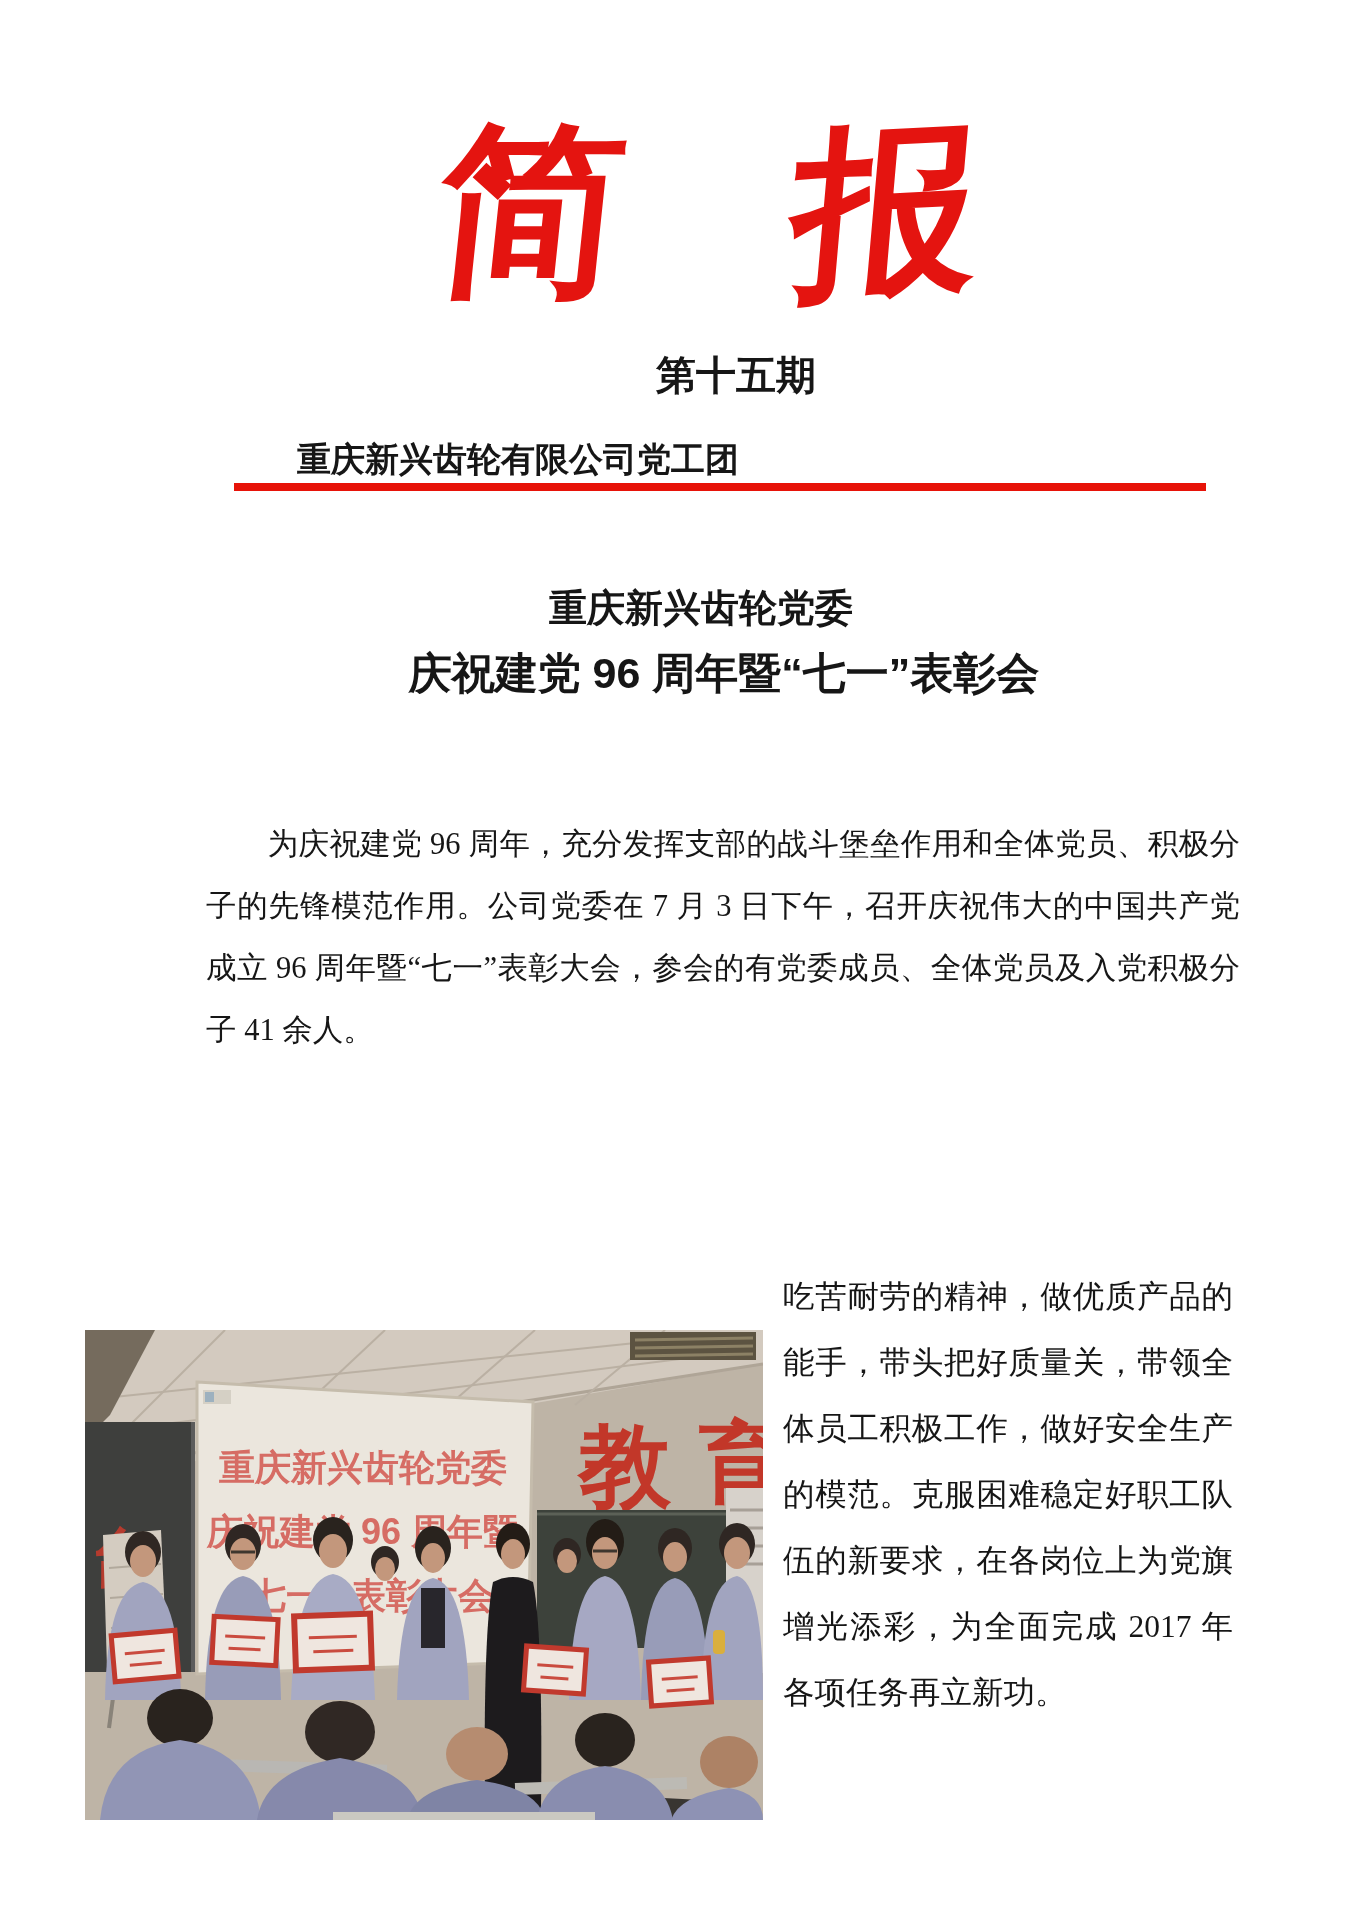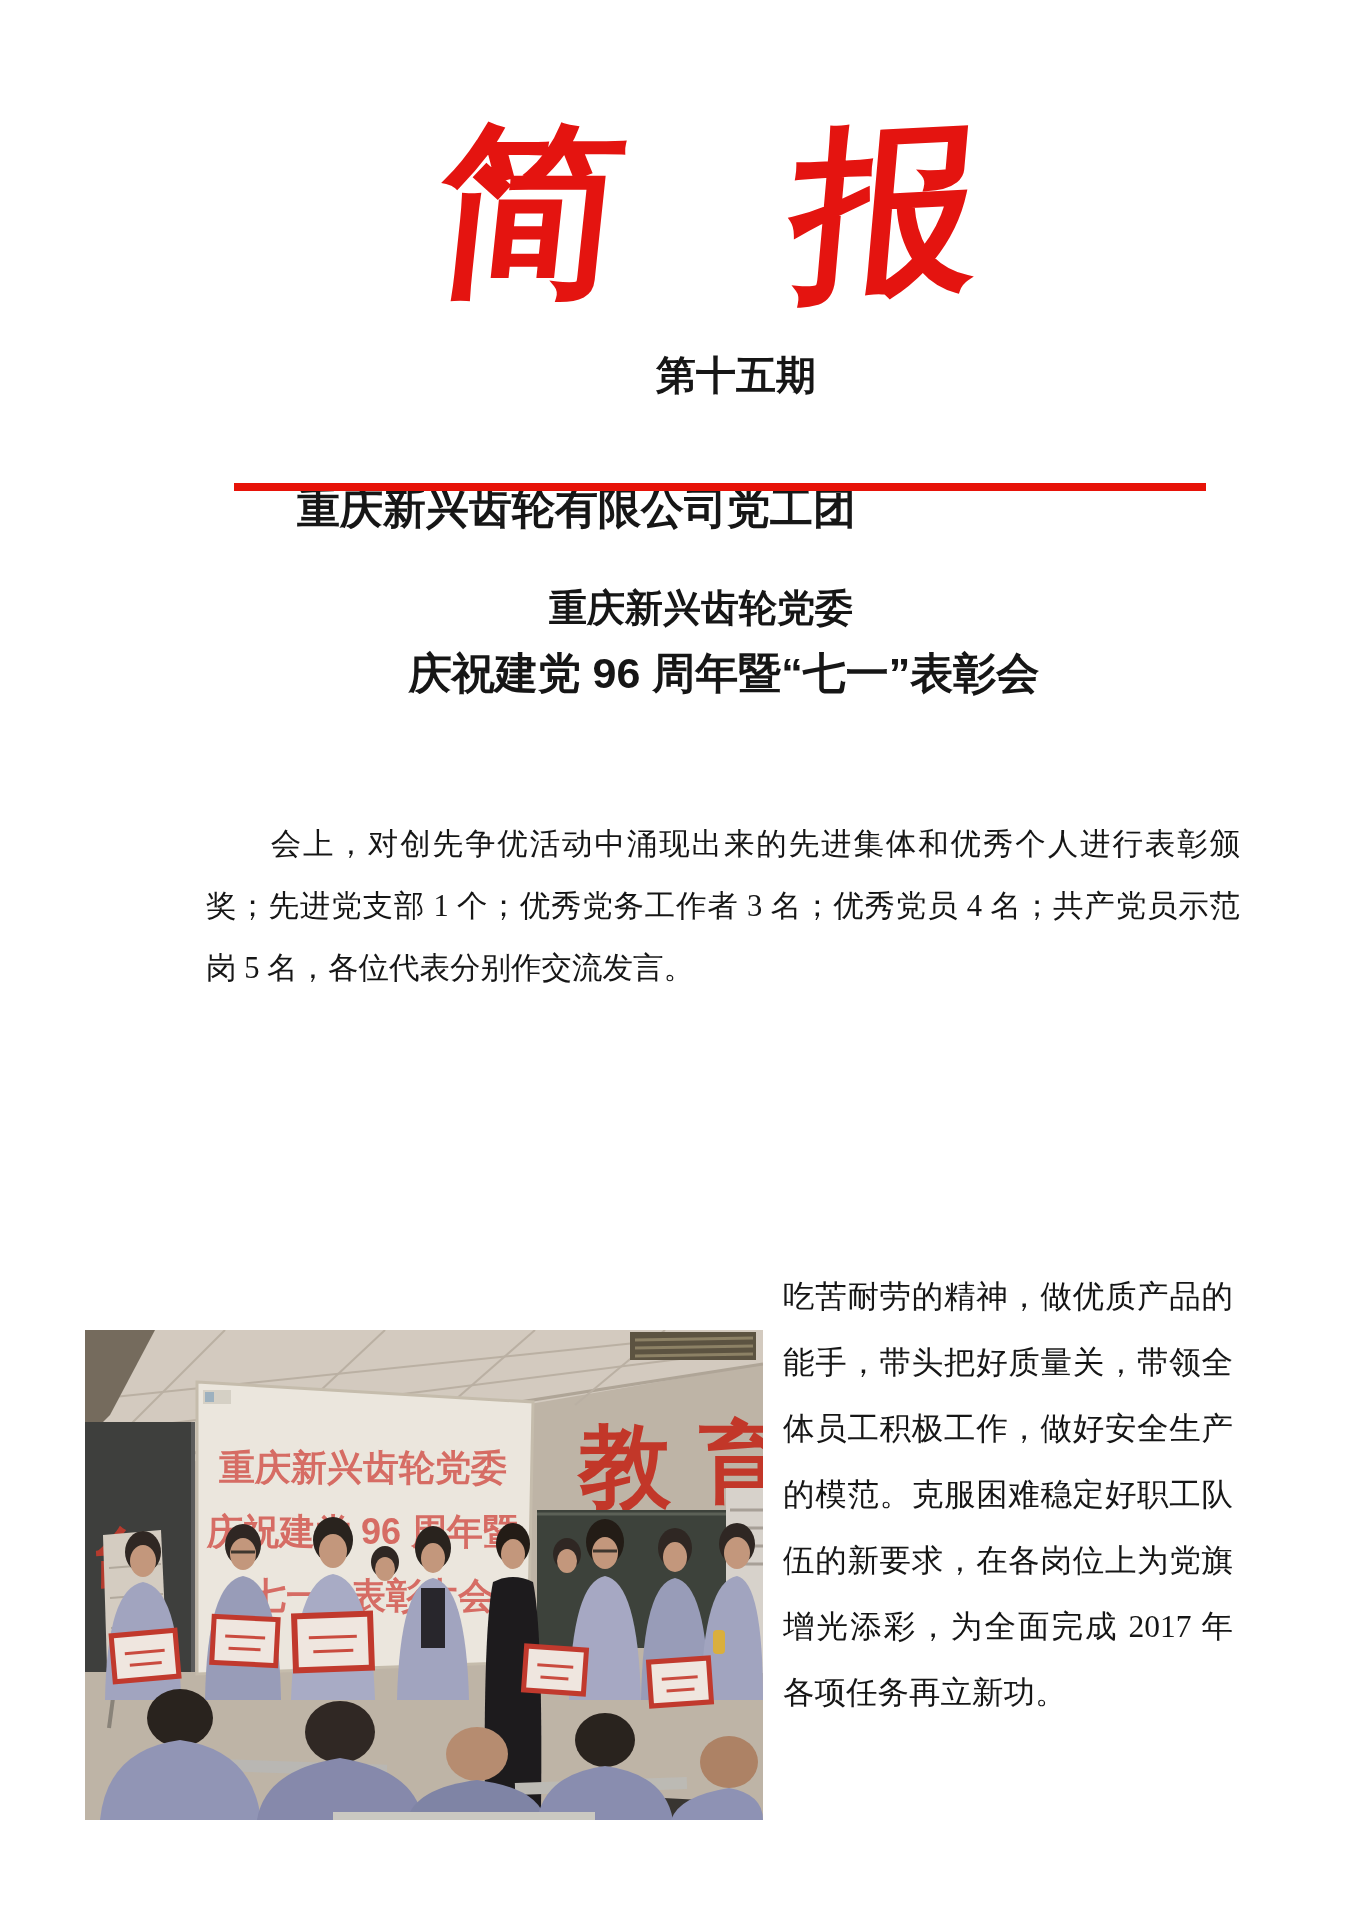--- a/index.html
+++ b/index.html
@@ -15,21 +15,21 @@
   .masthead-char.second{transform:skewX(-8deg) rotate(-3deg);}
 
   
   .issue{position:absolute;top:348px;left:0;right:0;text-align:center;
          transform:translateX(57px);
          font-family:"Liberation Sans", sans-serif;font-size:40px;font-weight:700;}
 
   
   .pubrow{position:absolute;top:437px;left:297px;width:820px;
           display:flex;justify-content:space-between;align-items:baseline;
-          font-size:43px;font-weight:600;margin-top:43px;}
+          font-size:34px;font-weight:600;}
 
   
   .rule{position:absolute;top:483px;left:234px;width:972px;height:8px;background:#e71309;}
 
   
   .headline1{position:absolute;top:583px;left:0;right:0;text-align:center;
              transform:translateX(22px);
              font-family:"Liberation Sans", sans-serif;font-size:38px;font-weight:700;}
   .headline2{position:absolute;top:645px;left:0;right:0;text-align:center;
              transform:translateX(45px);
@@ -64,21 +64,21 @@
   <div class="pubrow">
     <span>重庆新兴齿轮有限公司党工团</span>
   </div>
 
   <div class="rule"></div>
 
   <div class="headline1">重庆新兴齿轮党委</div>
   <div class="headline2">庆祝建党 96 周年暨“七一”表彰会</div>
 
   <div class="bodytext">
-    <p>　　会上，对创先争优活动中涌现出来的先进集体和优秀个人进行表彰颁奖；先进党支部 1 个；优秀党务工作者 3 名；优秀党员 4 名；共产党员示范岗 5 名，各位代表分别作交流发言。</p>
+    <p>　　为庆祝建党 96 周年，充分发挥支部的战斗堡垒作用和全体党员、积极分子的先锋模范作用。公司党委在 7 月 3 日下午，召开庆祝伟大的中国共产党成立 96 周年暨“七一”表彰大会，参会的有党委成员、全体党员及入党积极分子 41 余人。</p>
   </div>
 
   <figure class="photo">
     <svg viewBox="0 0 678 490" preserveAspectRatio="none">
 
       <rect x="0" y="0" width="678" height="490" fill="#c2b9ac"></rect>
 
       <g>
         <polygon points="0,0 678,0 678,34 0,150" fill="#d8d1c6"></polygon>
         <line x1="0" y1="140" x2="678" y2="34" stroke="#b2a99c" stroke-width="3"></line>

